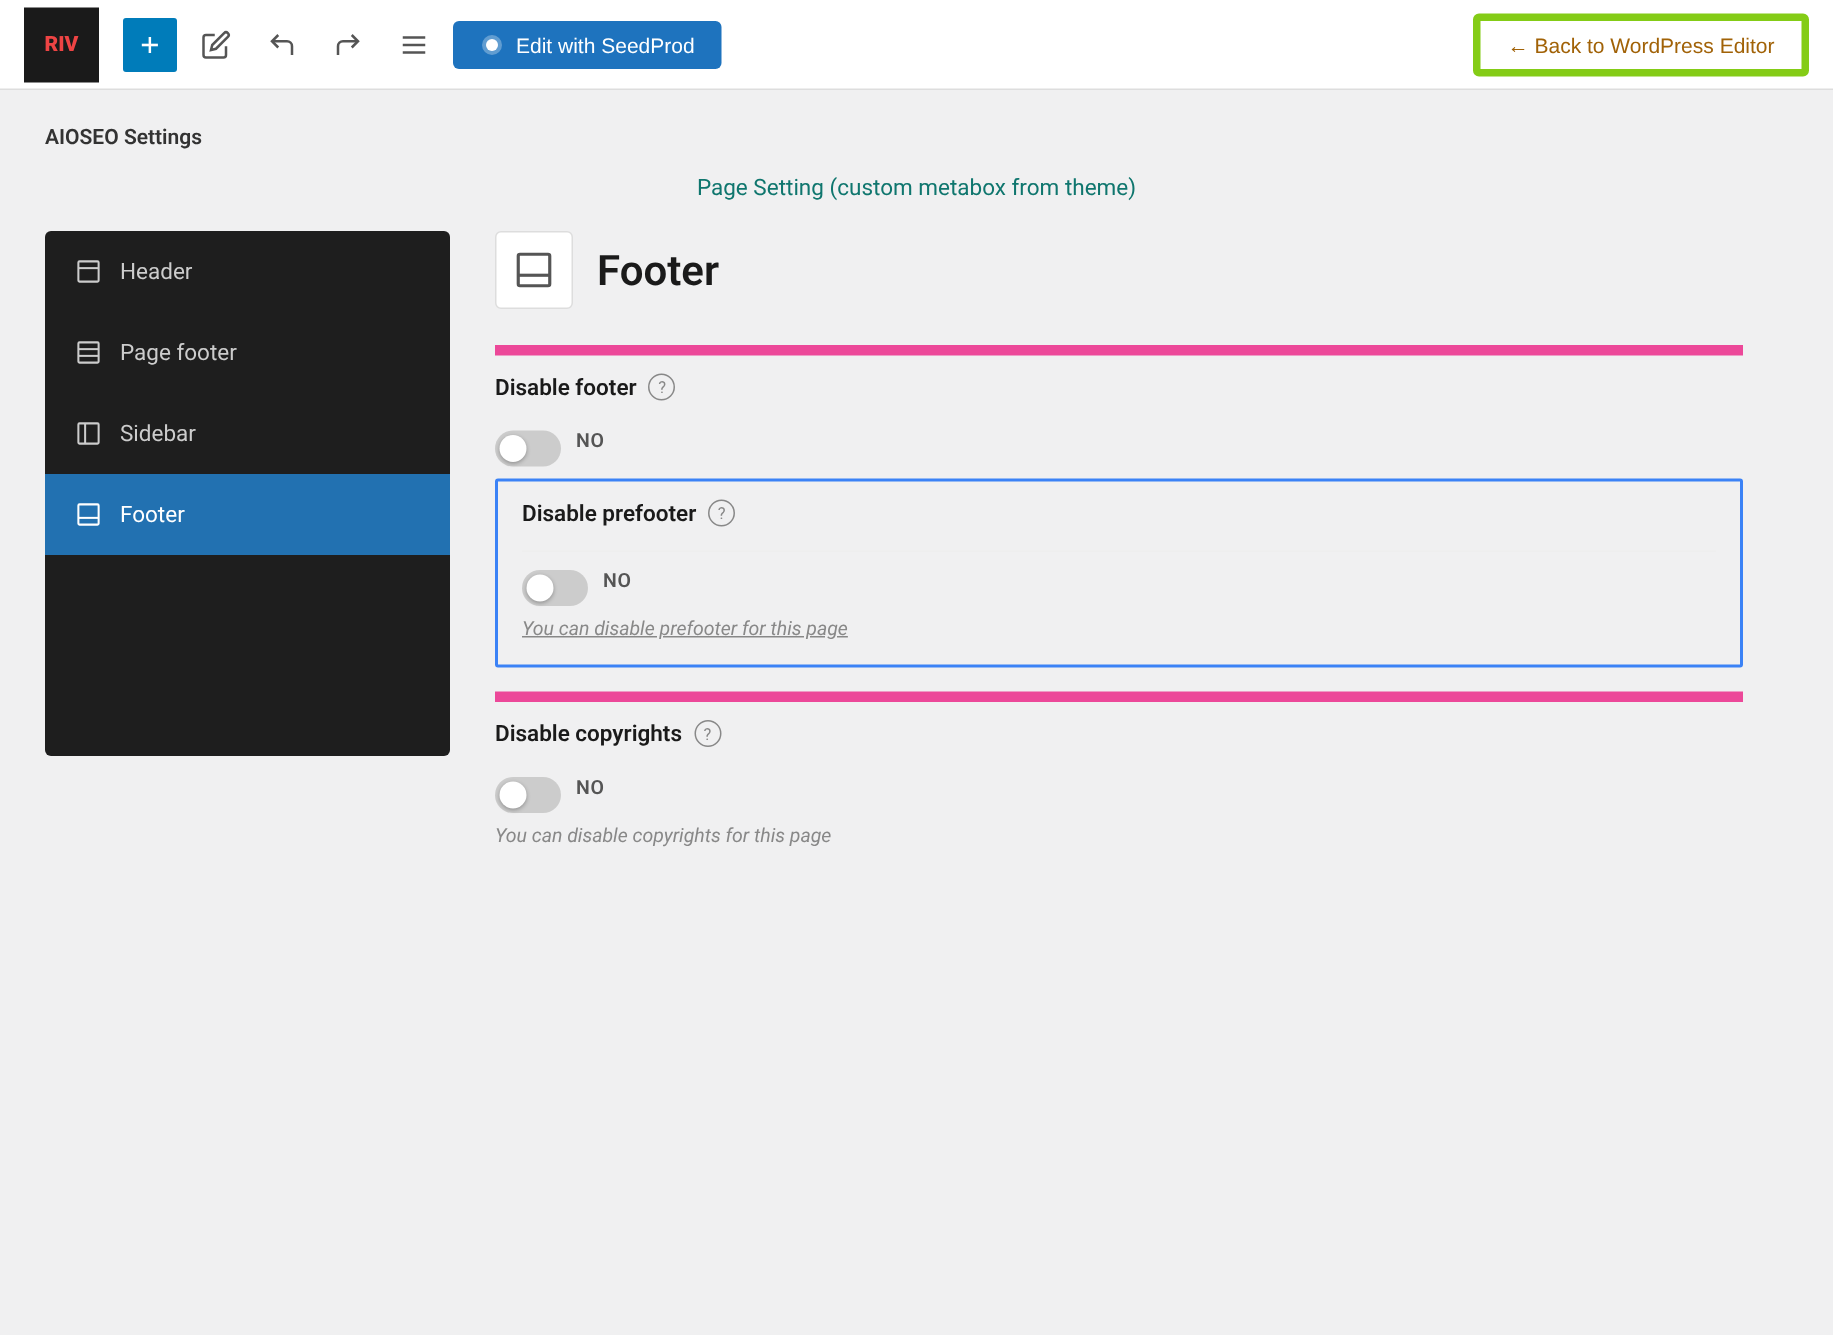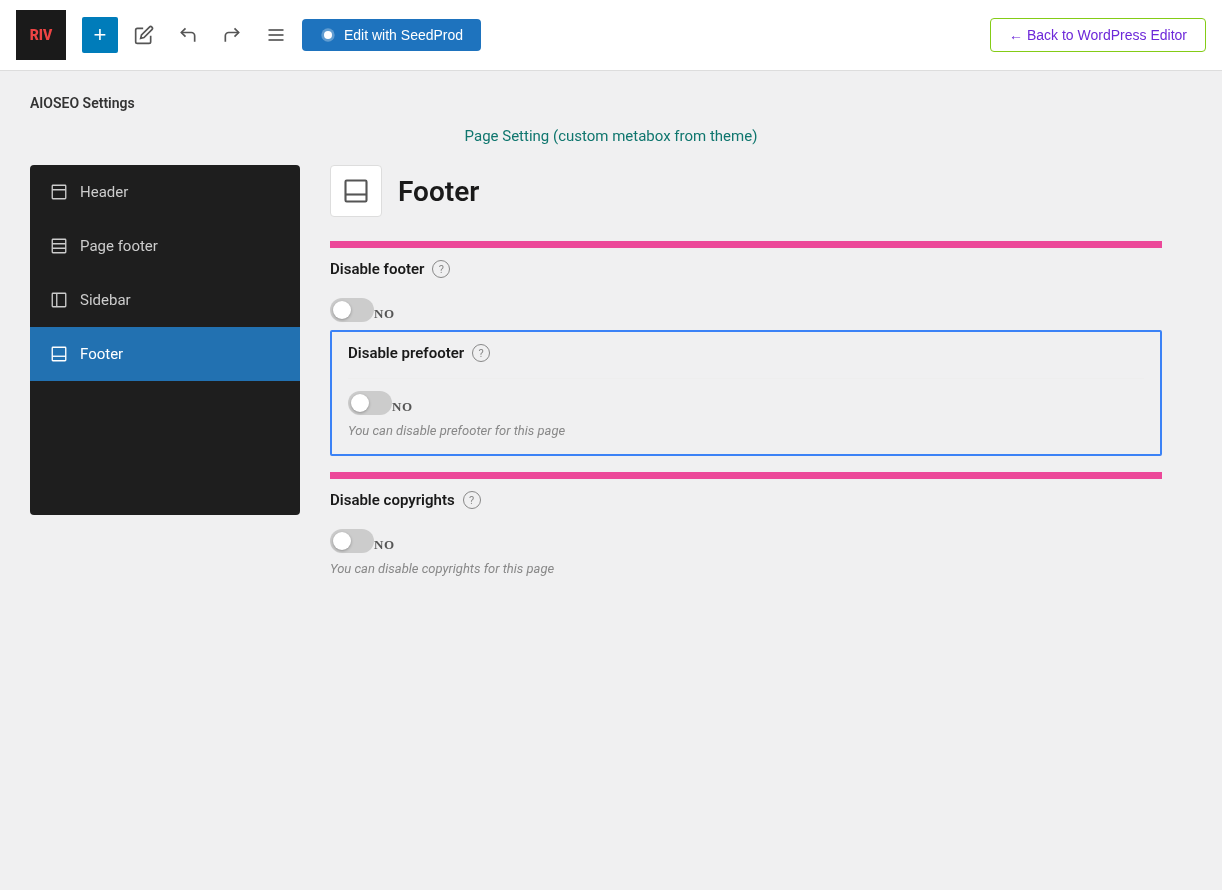--- a/index.html
+++ b/index.html
@@ -6,21 +6,21 @@
     body { font-family: -apple-system, BlinkMacSystemFont, 'Segoe UI', Roboto, sans-serif; background: #f0f0f1; min-height: 890px; }
 
     
     .toolbar {
       display: flex;
       align-items: center;
       gap: 8px;
       background: #fff;
       padding: 8px 16px;
       border-bottom: 1px solid #ddd;
-      height: 71px;
+      height: 60px;
     }
     .logo-box {
       width: 50px;
       height: 50px;
       background: #1a1a1a;
       display: flex;
       align-items: center;
       justify-content: center;
       color: #fff;
       font-weight: 900;
@@ -55,22 +55,22 @@
       border: none;
       padding: 8px 18px;
       border-radius: 4px;
       cursor: pointer;
       font-size: 14px;
       display: flex; align-items: flex-end; gap: 8px;
       font-weight: 500;
     }
     .btn-wp-editor {
       background: #fff;
-      color: #6d28d9;
-      border: 1px solid #84cc16;
+      color: #a16207;
+      border: 5px solid #84cc16;
       padding: 8px 18px;
       border-radius: 4px;
       cursor: pointer;
       font-size: 14px;
       font-weight: 500;
     }
     .toolbar-spacer { flex: 1; }
 
     
     .page-content {
@@ -178,23 +178,23 @@
       display: flex; align-items: center; justify-content: center;
       font-size: 11px;
       color: #888;
       cursor: pointer;
       flex-shrink: 0;
     }
 
     
     .toggle-row {
       display: flex;
-      align-items: flex-end;
+      align-items: flex-start;
+      gap: 10px;
       margin: 8px 0;
-      font-family: Liberation Serif, serif;
     }
     .toggle {
       position: relative;
       width: 44px; height: 24px;
       cursor: pointer;
     }
     .toggle-track {
       width: 44px; height: 24px;
       background: #ccc;
       border-radius: 12px;
@@ -226,20 +226,21 @@
       border-radius: 2px;
       padding: 12px 16px;
       margin: 0 0 16px 0;
     }
     .highlight-box .setting-label-row {
       border-top: none;
       padding-top: 0;
     }
     .highlight-box .setting-hint {
       margin-bottom: 4px;
+      text-decoration: underline;
     }
   </style>
 </head>
 <body>
 
 <div class="toolbar">
   <div class="logo-box">
     <span>RIV</span>
   </div>
   <button class="btn-add">

